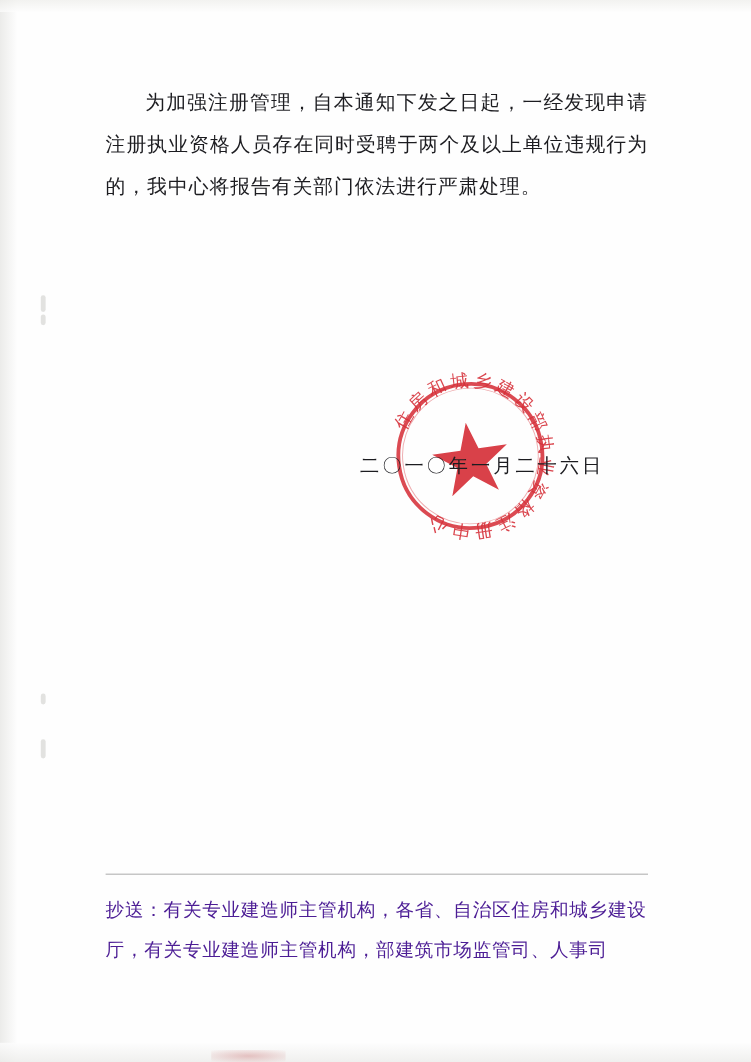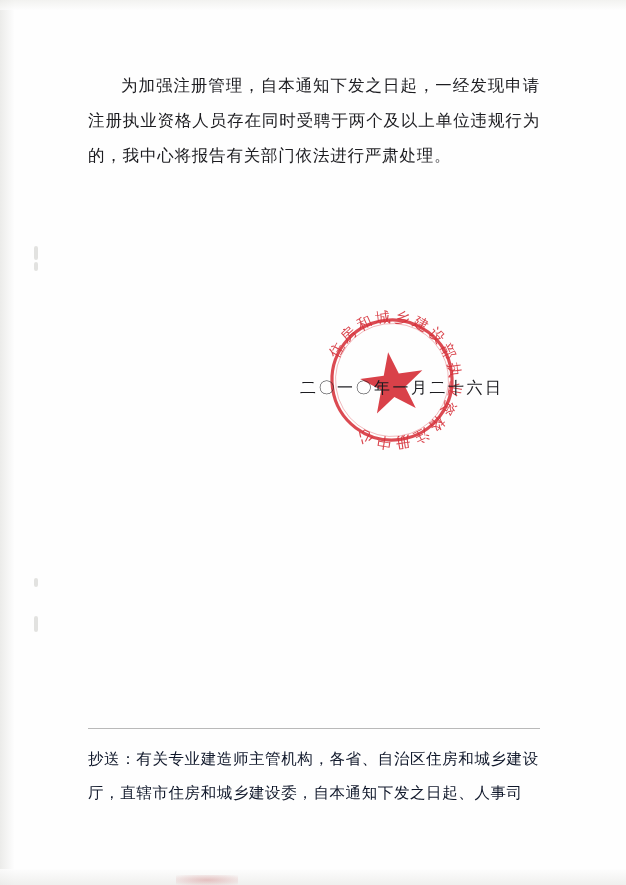--- a/index.html
+++ b/index.html
@@ -102,21 +102,21 @@
     height: 1px;
     background: #b9b9b9;
   }
   .cc-block {
     position: absolute;
     left: 88px;
     top: 742px;
     width: 452px;
     font-size: 15.5px;
     line-height: 34px;
-    color: #0f172a;
+    color: #4c1d95;
     letter-spacing: 0.6px;
     text-align: justify;
     text-justify: inter-ideograph;
   }
   .cc-line { margin: 0; }
 
   .bottom-smudge {
     position: absolute;
     left: 176px;
     bottom: 0px;
@@ -158,17 +158,17 @@
       </g>
     </svg>
   </div>
 
   <div class="date-line">二〇一〇年一月二十六日</div>
 
   <div class="divider"></div>
 
   <div class="cc-block">
     <p class="cc-line">抄送：有关专业建造师主管机构，各省、自治区住房和城乡建设</p>
-    <p class="cc-line">厅，直辖市住房和城乡建设委，自本通知下发之日起、人事司</p>
+    <p class="cc-line">厅，有关专业建造师主管机构，部建筑市场监管司、人事司</p>
   </div>
 
   <div class="bottom-smudge"></div>
 </div>
 
 </body></html>

